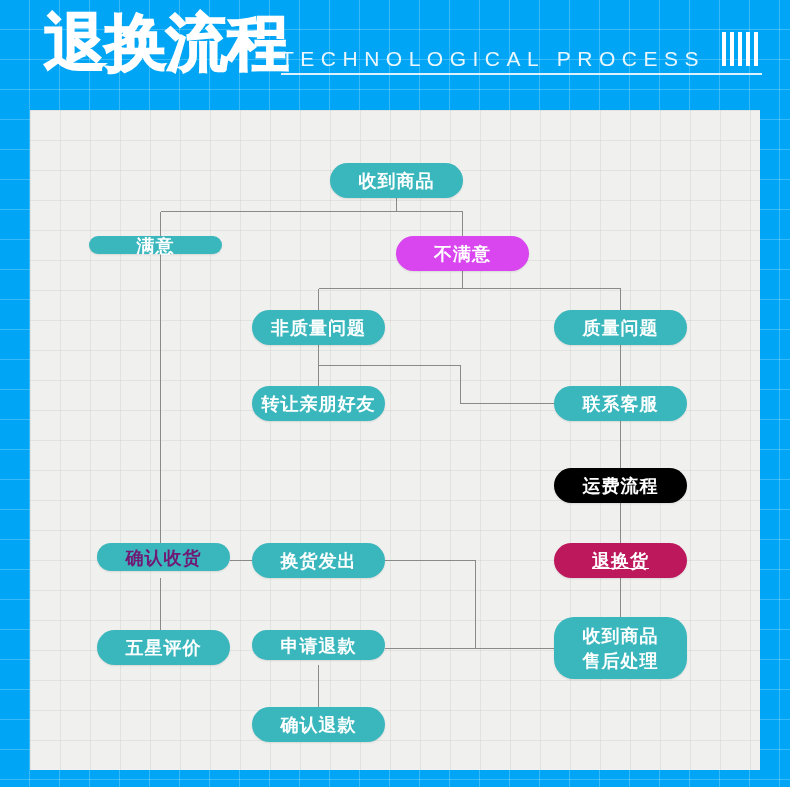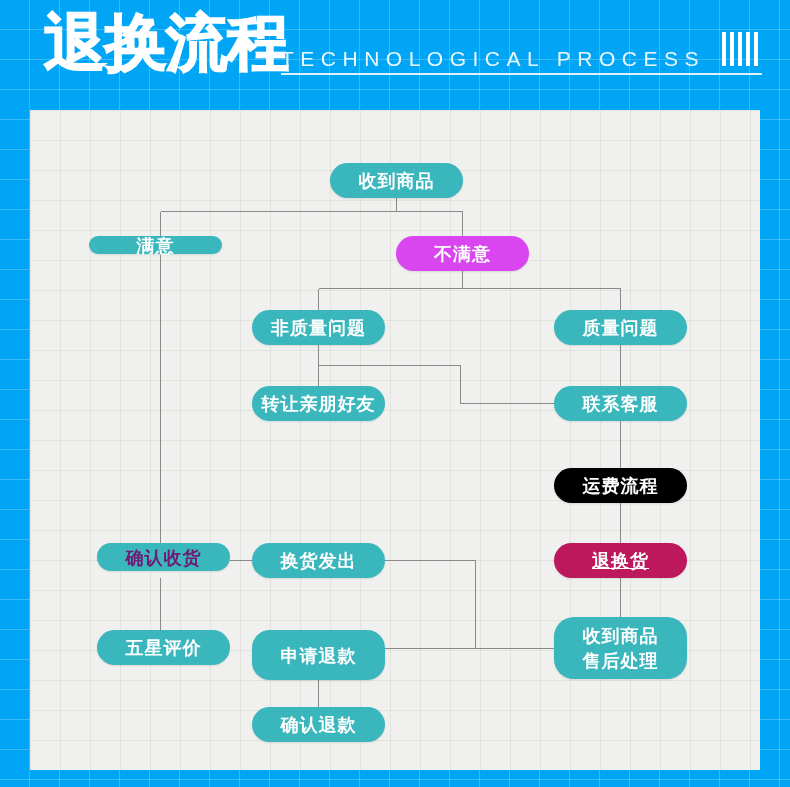--- a/index.html
+++ b/index.html
@@ -157,17 +157,17 @@
     <div class="node pill" style="left: 396px; top: 236px; width: 133px; height: 35px; background: #d946ef; color: rgb(255, 255, 255);">不满意</div>
     <div class="node pill" style="left: 252px; top: 310px; width: 133px; height: 35px; background: rgb(58, 183, 189); color: rgb(255, 255, 255);">非质量问题</div>
     <div class="node pill" style="left: 554px; top: 310px; width: 133px; height: 35px; background: rgb(58, 183, 189); color: rgb(255, 255, 255);">质量问题</div>
     <div class="node pill" style="left: 252px; top: 386px; width: 133px; height: 35px; background: rgb(58, 183, 189); color: rgb(255, 255, 255);">转让亲朋好友</div>
     <div class="node pill" style="left: 554px; top: 386px; width: 133px; height: 35px; background: rgb(58, 183, 189); color: rgb(255, 255, 255);">联系客服</div>
     <div class="node pill" style="left: 554px; top: 468px; width: 133px; height: 35px; background: #000000; color: rgb(255, 255, 255);">运费流程</div>
     <div class="node pill" style="left: 97px; top: 543px; width: 133px; height: 28px; background: rgb(58, 183, 189); color: #701a75;">确认收货</div>
     <div class="node pill" style="left: 252px; top: 543px; width: 133px; height: 35px; background: rgb(58, 183, 189); color: rgb(255, 255, 255);">换货发出</div>
     <div class="node pill" style="left: 554px; top: 543px; width: 133px; height: 35px; background: #be185d; color: rgb(255, 255, 255); text-decoration: underline;">退换货</div>
     <div class="node pill" style="left: 97px; top: 630px; width: 133px; height: 35px; background: rgb(58, 183, 189); color: rgb(255, 255, 255);">五星评价</div>
-    <div class="node pill" style="left: 252px; top: 630px; width: 133px; height: 50px; background: rgb(58, 183, 189); color: rgb(255, 255, 255);">申请退款</div>
+    <div class="node pill" style="left: 252px; top: 630px; width: 133px; height: 30px; background: rgb(58, 183, 189); color: rgb(255, 255, 255);">申请退款</div>
     <div class="node block" style="left: 554px; top: 617px; width: 133px; height: 62px; background: rgb(58, 183, 189); color: rgb(255, 255, 255);">收到商品
 售后处理</div>
     <div class="node pill" style="left: 252px; top: 707px; width: 133px; height: 35px; background: rgb(58, 183, 189); color: rgb(255, 255, 255);">确认退款</div>
   </div>
 
 </body></html>

